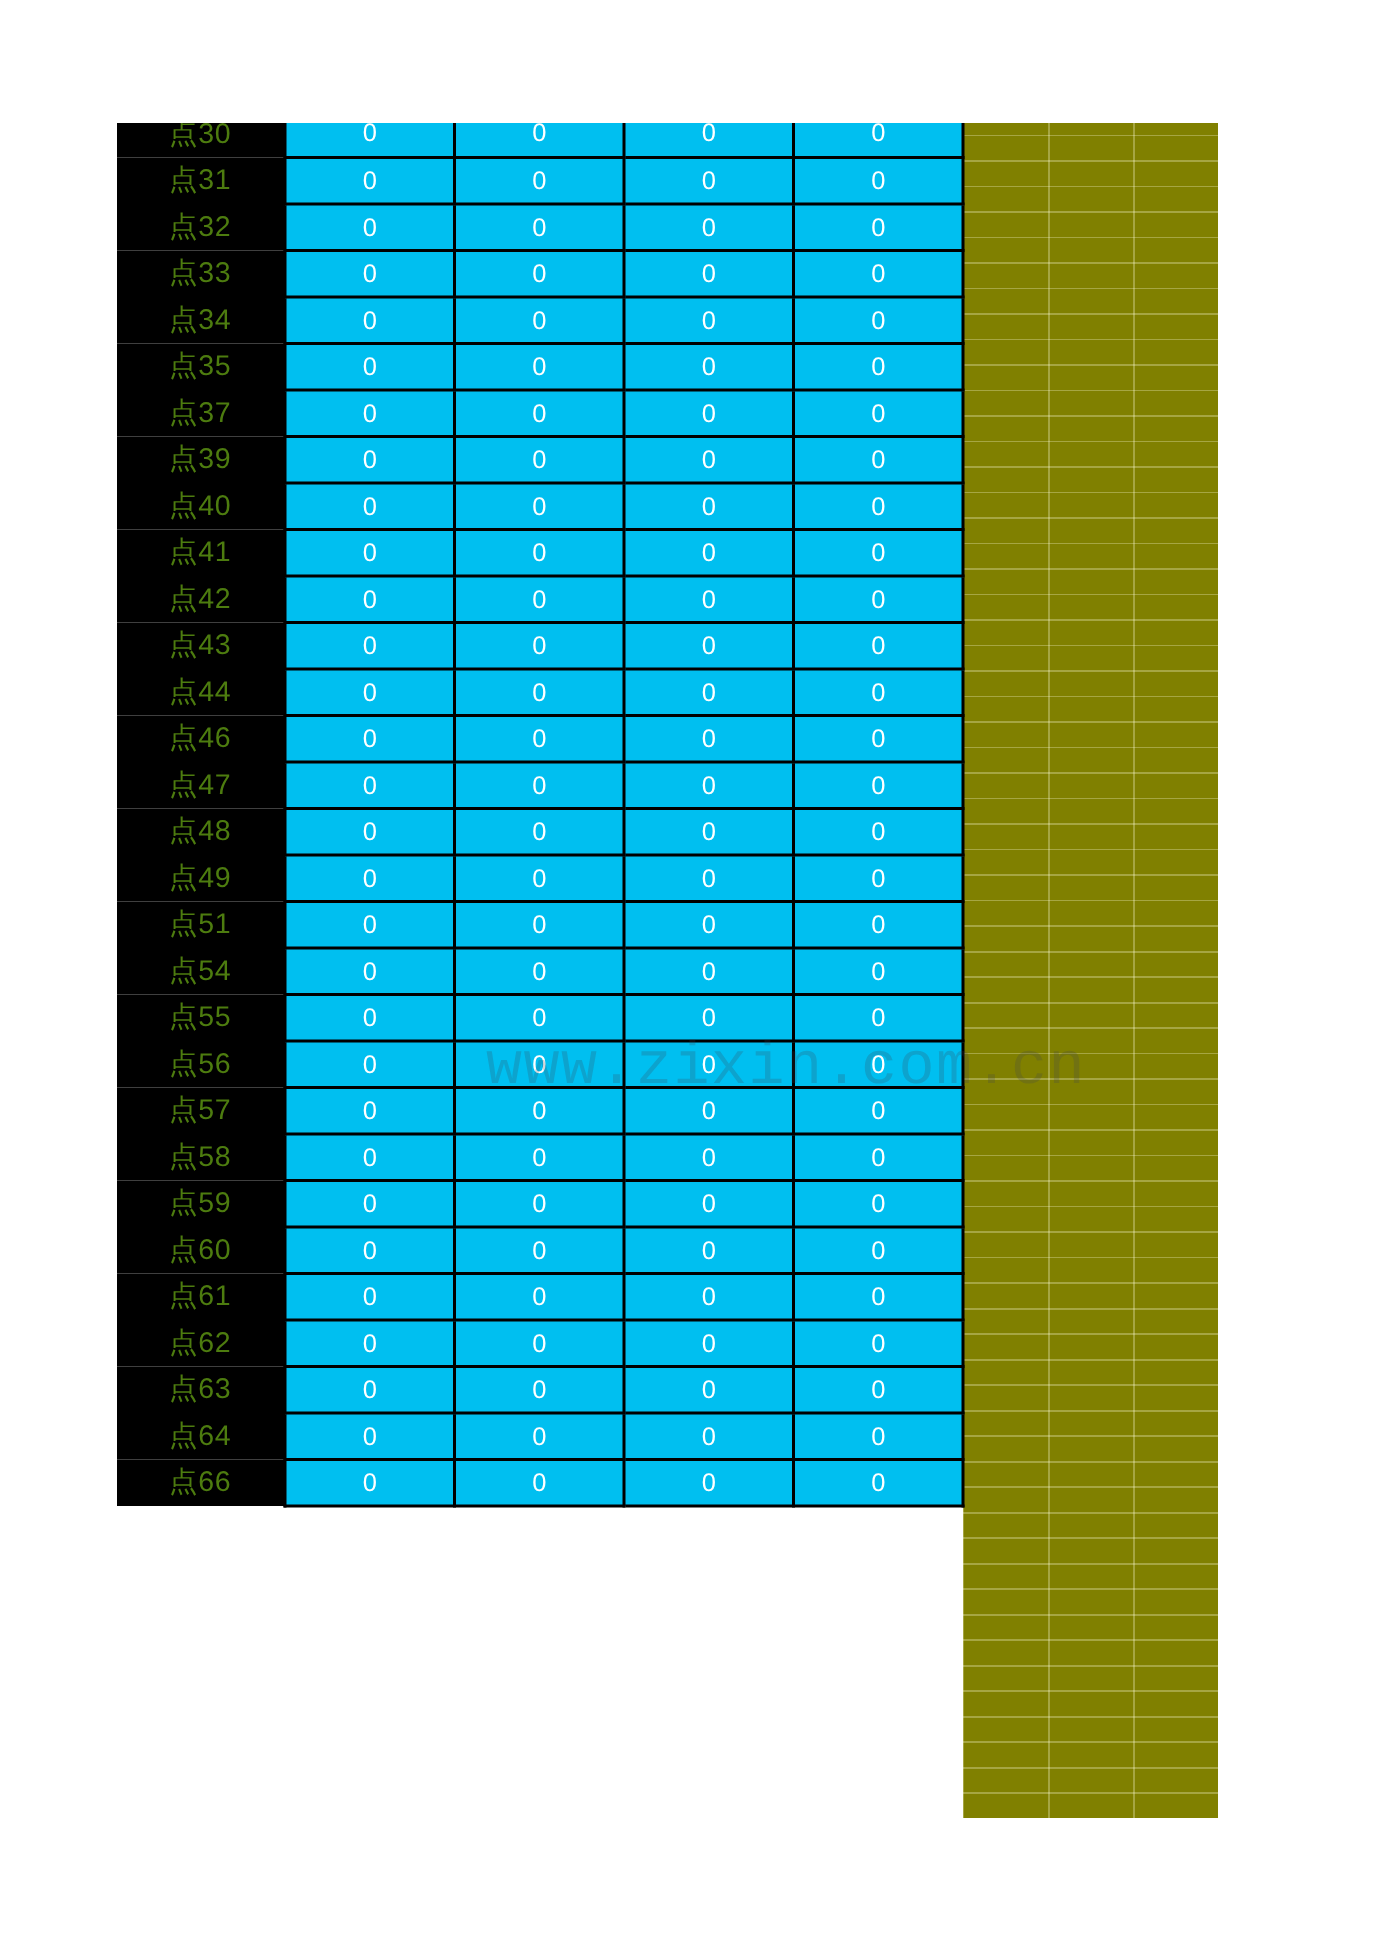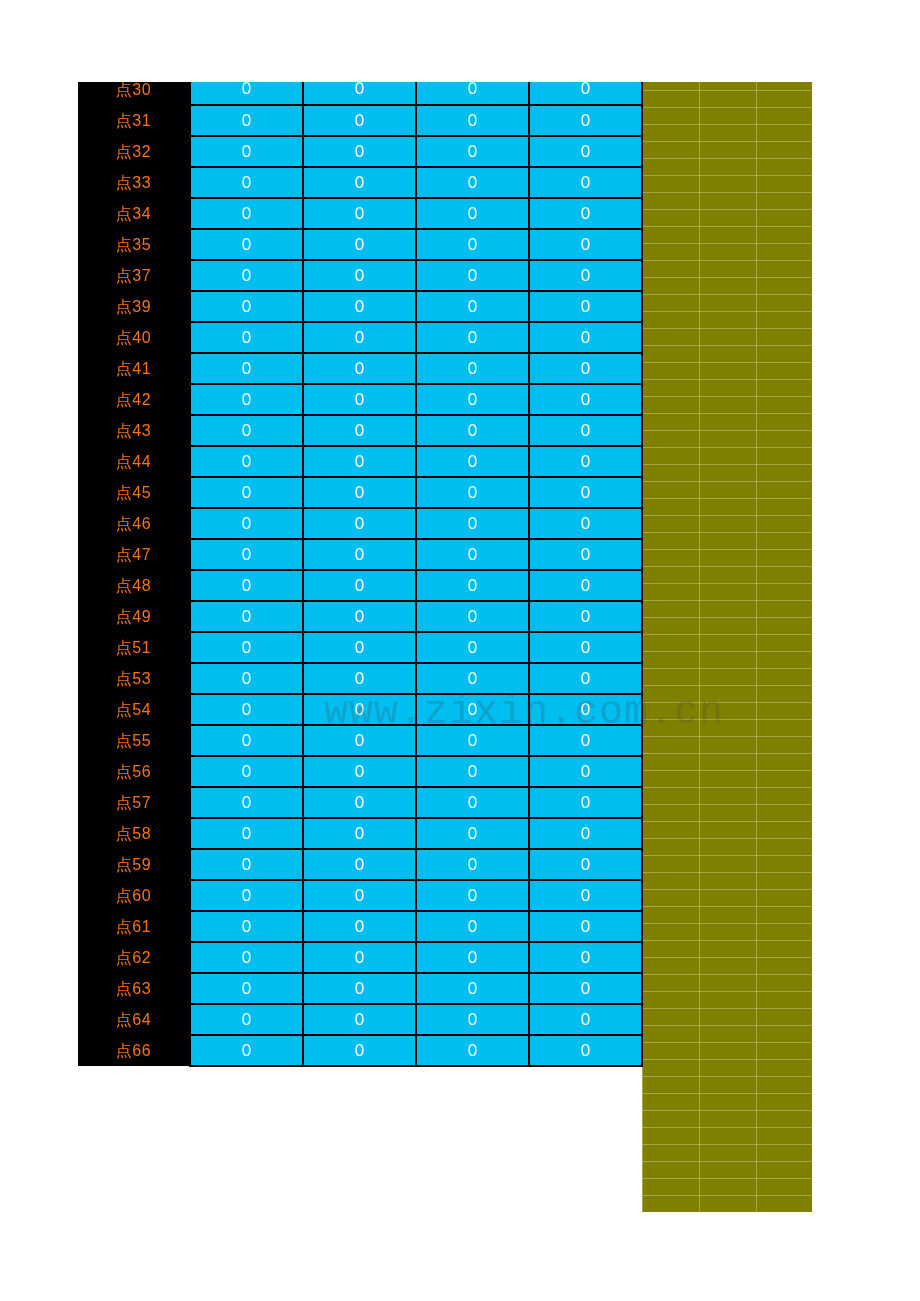--- a/index.html
+++ b/index.html
@@ -59,23 +59,23 @@
     table-layout: fixed;
     width: 564px;
   }
   table.grid col.c-label { width: 112px; }
   table.grid col.c-data  { width: 113px; }
 
   table.grid tr { height: 31px; }
 
   td.label-cell {
     background: #000000;
-    color: #f97316;
+    color: #4d7c0f;
     text-align: center;
-    font-size: 16px;
+    font-size: 19px;
     line-height: 31px;
     padding: 0;
     border: none;
     white-space: nowrap;
     letter-spacing: 0.5px;
   }
 
   td.data-cell {
     background: #00bff0;
     color: #ffffff;
@@ -208,27 +208,20 @@
             <td class="data-cell">0</td>
           </tr>
           <tr>
             <td class="label-cell">点44</td>
             <td class="data-cell">0</td>
             <td class="data-cell">0</td>
             <td class="data-cell">0</td>
             <td class="data-cell">0</td>
           </tr>
           <tr>
-            <td class="label-cell">点45</td>
-            <td class="data-cell">0</td>
-            <td class="data-cell">0</td>
-            <td class="data-cell">0</td>
-            <td class="data-cell">0</td>
-          </tr>
-          <tr>
             <td class="label-cell">点46</td>
             <td class="data-cell">0</td>
             <td class="data-cell">0</td>
             <td class="data-cell">0</td>
             <td class="data-cell">0</td>
           </tr>
           <tr>
             <td class="label-cell">点47</td>
             <td class="data-cell">0</td>
             <td class="data-cell">0</td>
@@ -244,27 +237,20 @@
           </tr>
           <tr>
             <td class="label-cell">点49</td>
             <td class="data-cell">0</td>
             <td class="data-cell">0</td>
             <td class="data-cell">0</td>
             <td class="data-cell">0</td>
           </tr>
           <tr>
             <td class="label-cell">点51</td>
-            <td class="data-cell">0</td>
-            <td class="data-cell">0</td>
-            <td class="data-cell">0</td>
-            <td class="data-cell">0</td>
-          </tr>
-          <tr>
-            <td class="label-cell">点53</td>
             <td class="data-cell">0</td>
             <td class="data-cell">0</td>
             <td class="data-cell">0</td>
             <td class="data-cell">0</td>
           </tr>
           <tr>
             <td class="label-cell">点54</td>
             <td class="data-cell">0</td>
             <td class="data-cell">0</td>
             <td class="data-cell">0</td>

